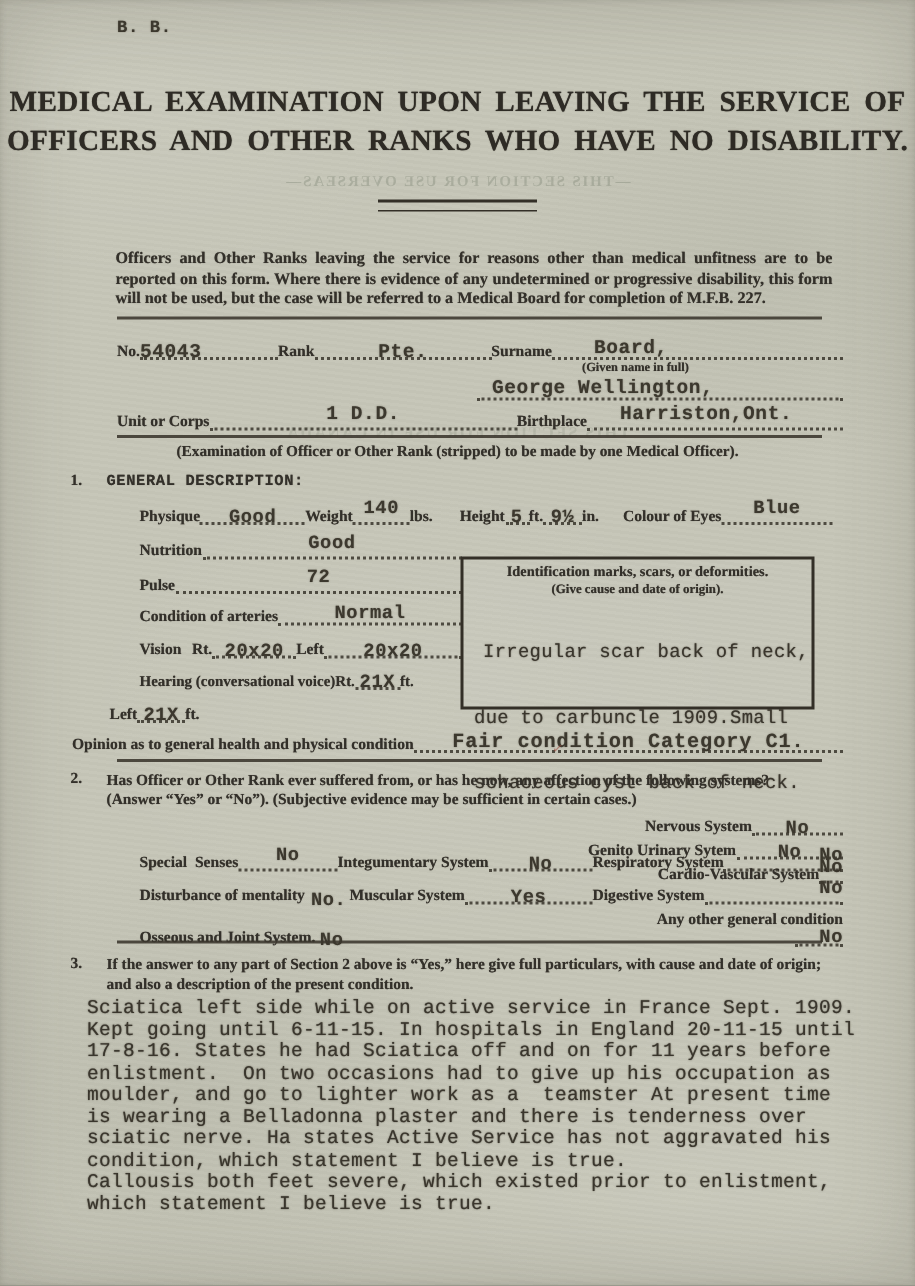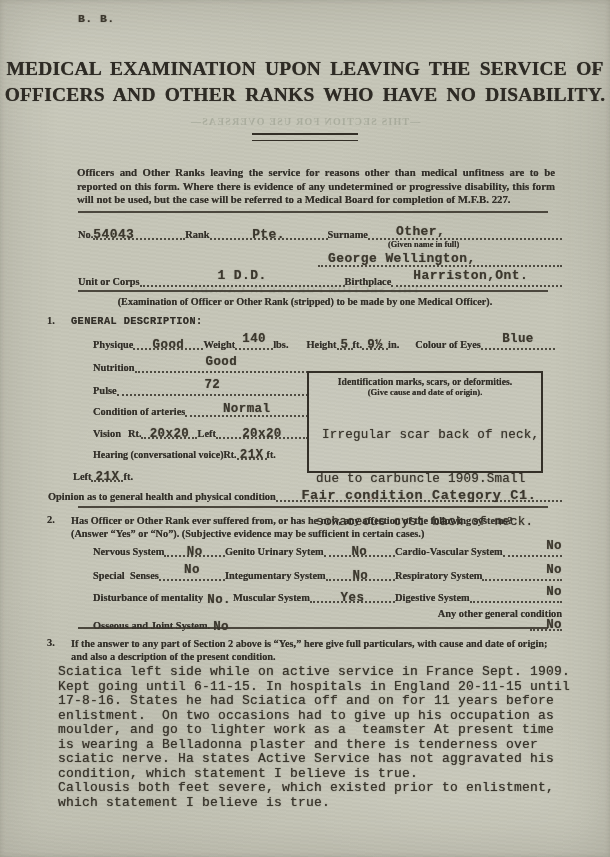--- a/index.html
+++ b/index.html
@@ -104,21 +104,21 @@
     <span class="lbl">No.</span>
     <span class="lead" style="width:92px; justify-content:flex-start;">
         <span class="typed big">54043</span>
       </span>
     <span class="lbl">Rank</span>
     <span class="lead" style="width:118px;">
         <span class="typed big">Pte.</span>
       </span>
     <span class="lbl">Surname</span>
     <span class="lead fl" style="justify-content:flex-start;">
-        <span class="typed big hi2" style="margin-left:28px;">Other,</span>
+        <span class="typed big hi2" style="margin-left:28px;">Board,</span>
       </span>
   </div>
 
   <div class="abs note printed" style="left:388px; top:240px;">(Given name in full)</div>
 
   <div class="abs row" style="left:78px; top:251px; width:484px;">
     <span style="width:240px;"></span>
     <span class="lead fl" style="justify-content:flex-start;">
         <span class="typed big hi2" style="margin-left:10px;">George Wellington,</span>
       </span>
@@ -242,21 +242,21 @@
 
   <div class="abs secrow" style="left:47px; top:514px; width:510px;">
     <span class="secnum printed">2.</span>
     <span class="sectxt printed">
       <div>Has Officer or Other Rank ever suffered from, or has he now, any affection of the following systems?</div>
       <div>(Answer “Yes” or “No”).   (Subjective evidence may be sufficient in certain cases.)</div>
     </span>
   </div>
 
   <div class="abs" style="left:93px; top:541px; width:469px; height:90px;">
-    <div class="abs row" style="top:0; width:469px;">
+    <div class="abs row" style="top:0; width:469px;flex-direction:column;">
       <span class="sysg printed" style="width:132px;">
         <span class="lbl">Nervous System</span>
         <span class="lead fl">
             <span class="typed">No</span>
           </span>
       </span>
       <span class="sysg printed" style="width:170px;">
         <span class="lbl">Genito Urinary Sytem</span>
         <span class="lead fl">
             <span class="typed">No</span>

